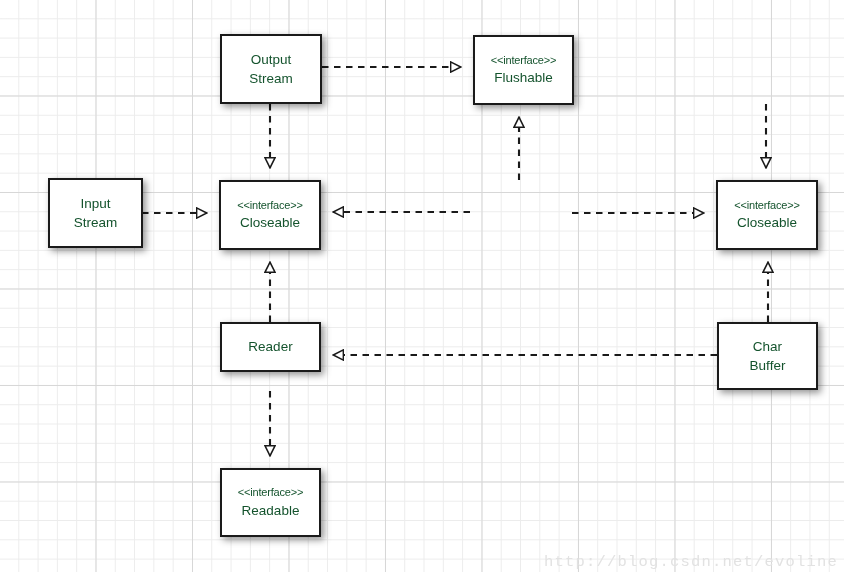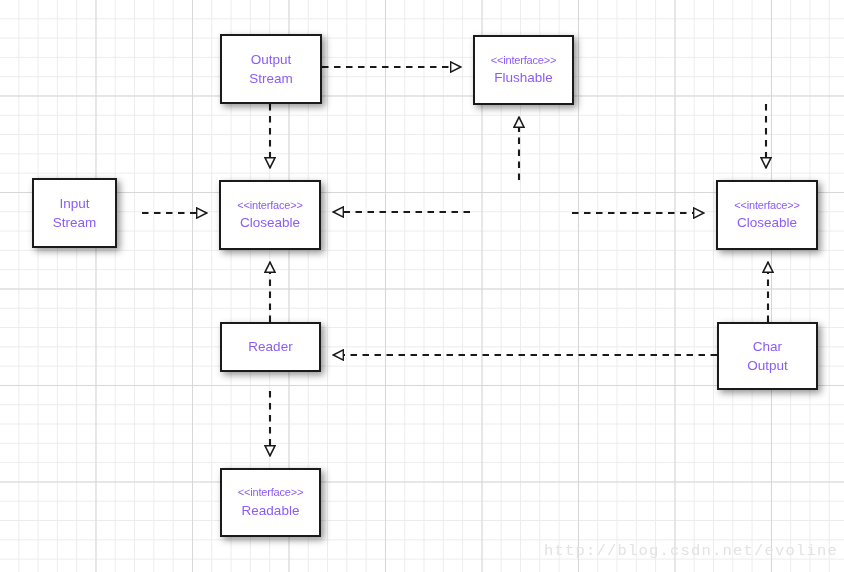--- a/index.html
+++ b/index.html
@@ -40,37 +40,37 @@
     position: absolute;
     box-sizing: border-box;
     background: #ffffff;
     border: 2px solid #1a1a1a;
     box-shadow: 3px 3px 7px rgba(0,0,0,0.42);
     display: flex;
     flex-direction: column;
     align-items: center;
     justify-content: center;
     text-align: center;
-    color: #8b5cf6;
+    color: #14532d;
     font-size: 13.5px;
     line-height: 1.42;
     z-index: 2;
   }
   .node .stereo {
     font-size: 11px;
     letter-spacing: -0.2px;
     white-space: nowrap;
   }
   .node .nm {
     white-space: pre-line;
   }
   #watermark {
     position: absolute;
     right: 6px;
-    bottom: 12px;
+    bottom: 1px;
     font-family: "Liberation Mono", monospace;
     font-size: 15.5px;
     letter-spacing: 1.2px;
     color: #e2e2e2;
     white-space: nowrap;
     z-index: 1;
     user-select: none;
   }
 </style>
 </head>
@@ -116,21 +116,21 @@
     <span class="nm">Output
 Stream</span>
   </div>
 
   <div class="node" style="left:473px;top:35px;width:101px;height:70px;">
     <span class="stereo">&lt;&lt;interface&gt;&gt;</span>
     <span class="nm">Flushable</span>
   </div>
 
 
-  <div class="node" style="left:32px;top:178px;width:85px;height:70px;">
+  <div class="node" style="left:48px;top:178px;width:95px;height:70px;">
     <span class="stereo"></span>
     <span class="nm">Input
 Stream</span>
   </div>
 
   <div class="node" style="left:219px;top:180px;width:102px;height:70px;">
     <span class="stereo">&lt;&lt;interface&gt;&gt;</span>
     <span class="nm">Closeable</span>
   </div>
 
@@ -141,21 +141,21 @@
   </div>
 
   <div class="node" style="left:220px;top:322px;width:101px;height:50px;">
     <span class="stereo"></span>
     <span class="nm">Reader</span>
   </div>
 
   <div class="node" style="left:717px;top:322px;width:101px;height:68px;">
     <span class="stereo"></span>
     <span class="nm">Char
-Output</span>
+Buffer</span>
   </div>
 
   <div class="node" style="left:220px;top:468px;width:101px;height:69px;">
     <span class="stereo">&lt;&lt;interface&gt;&gt;</span>
     <span class="nm">Readable</span>
   </div>
 
   <div id="watermark">http://blog.csdn.net/evoline</div>
 
 </div>

